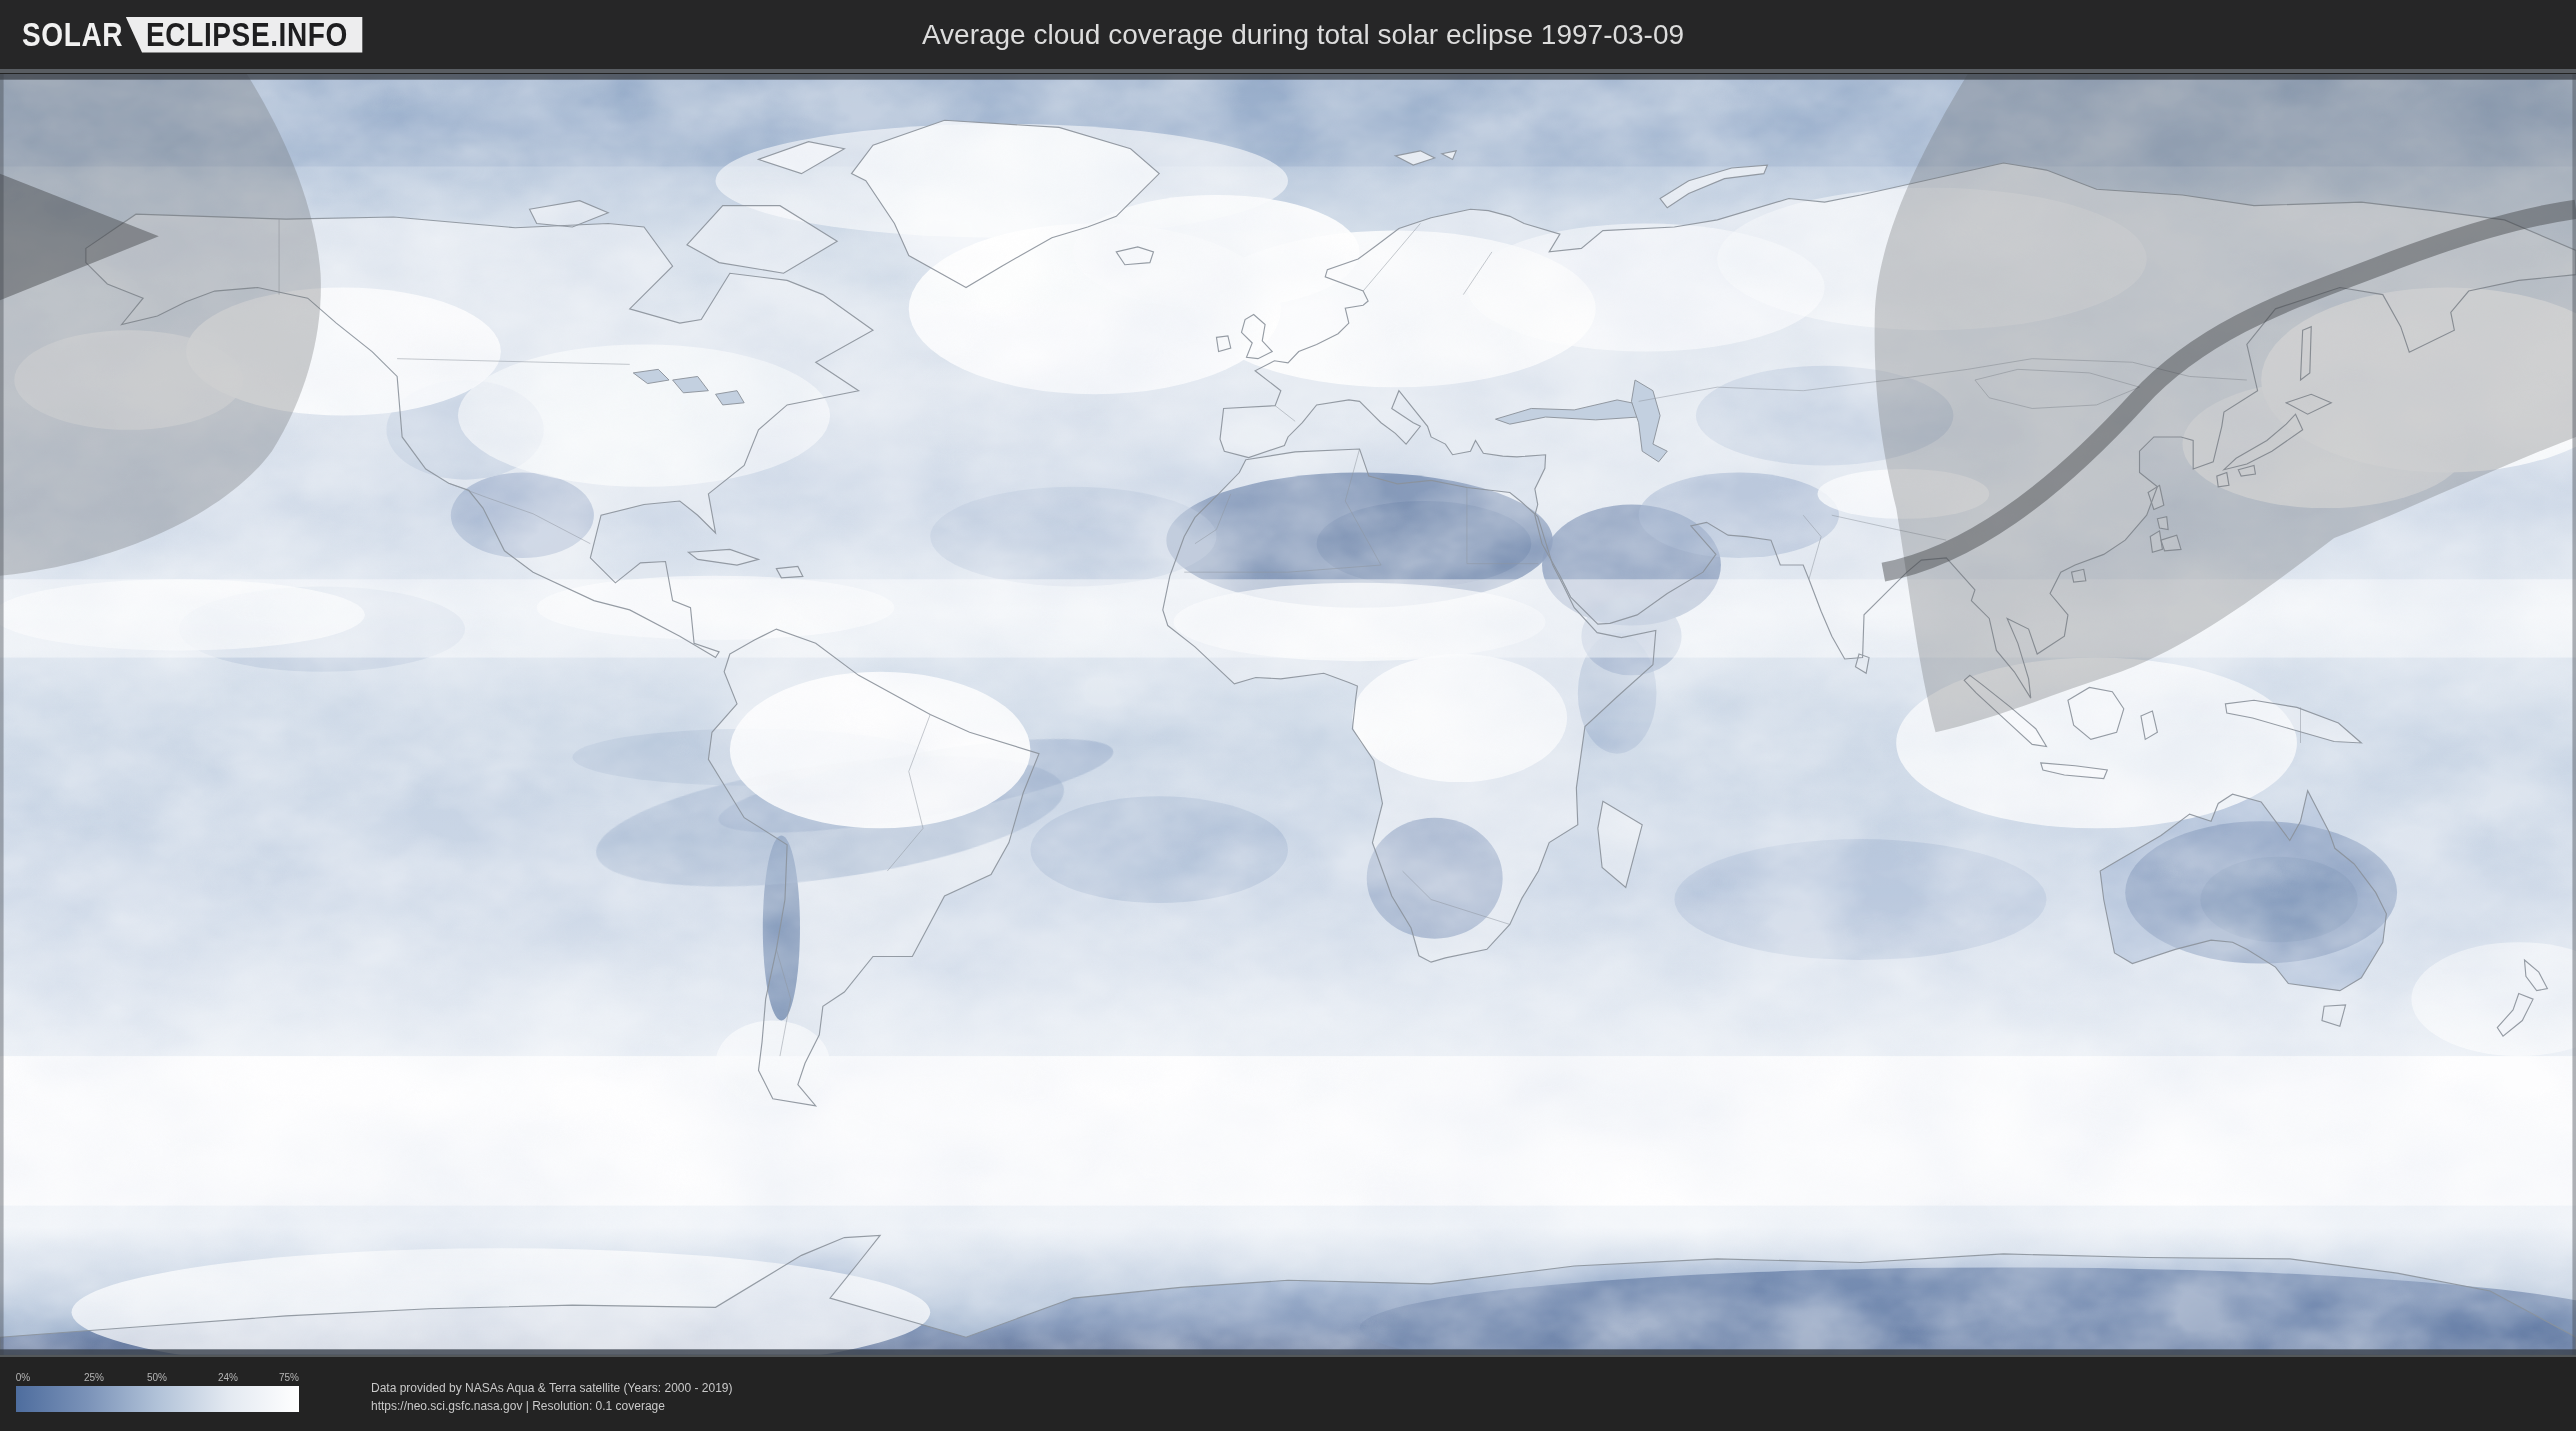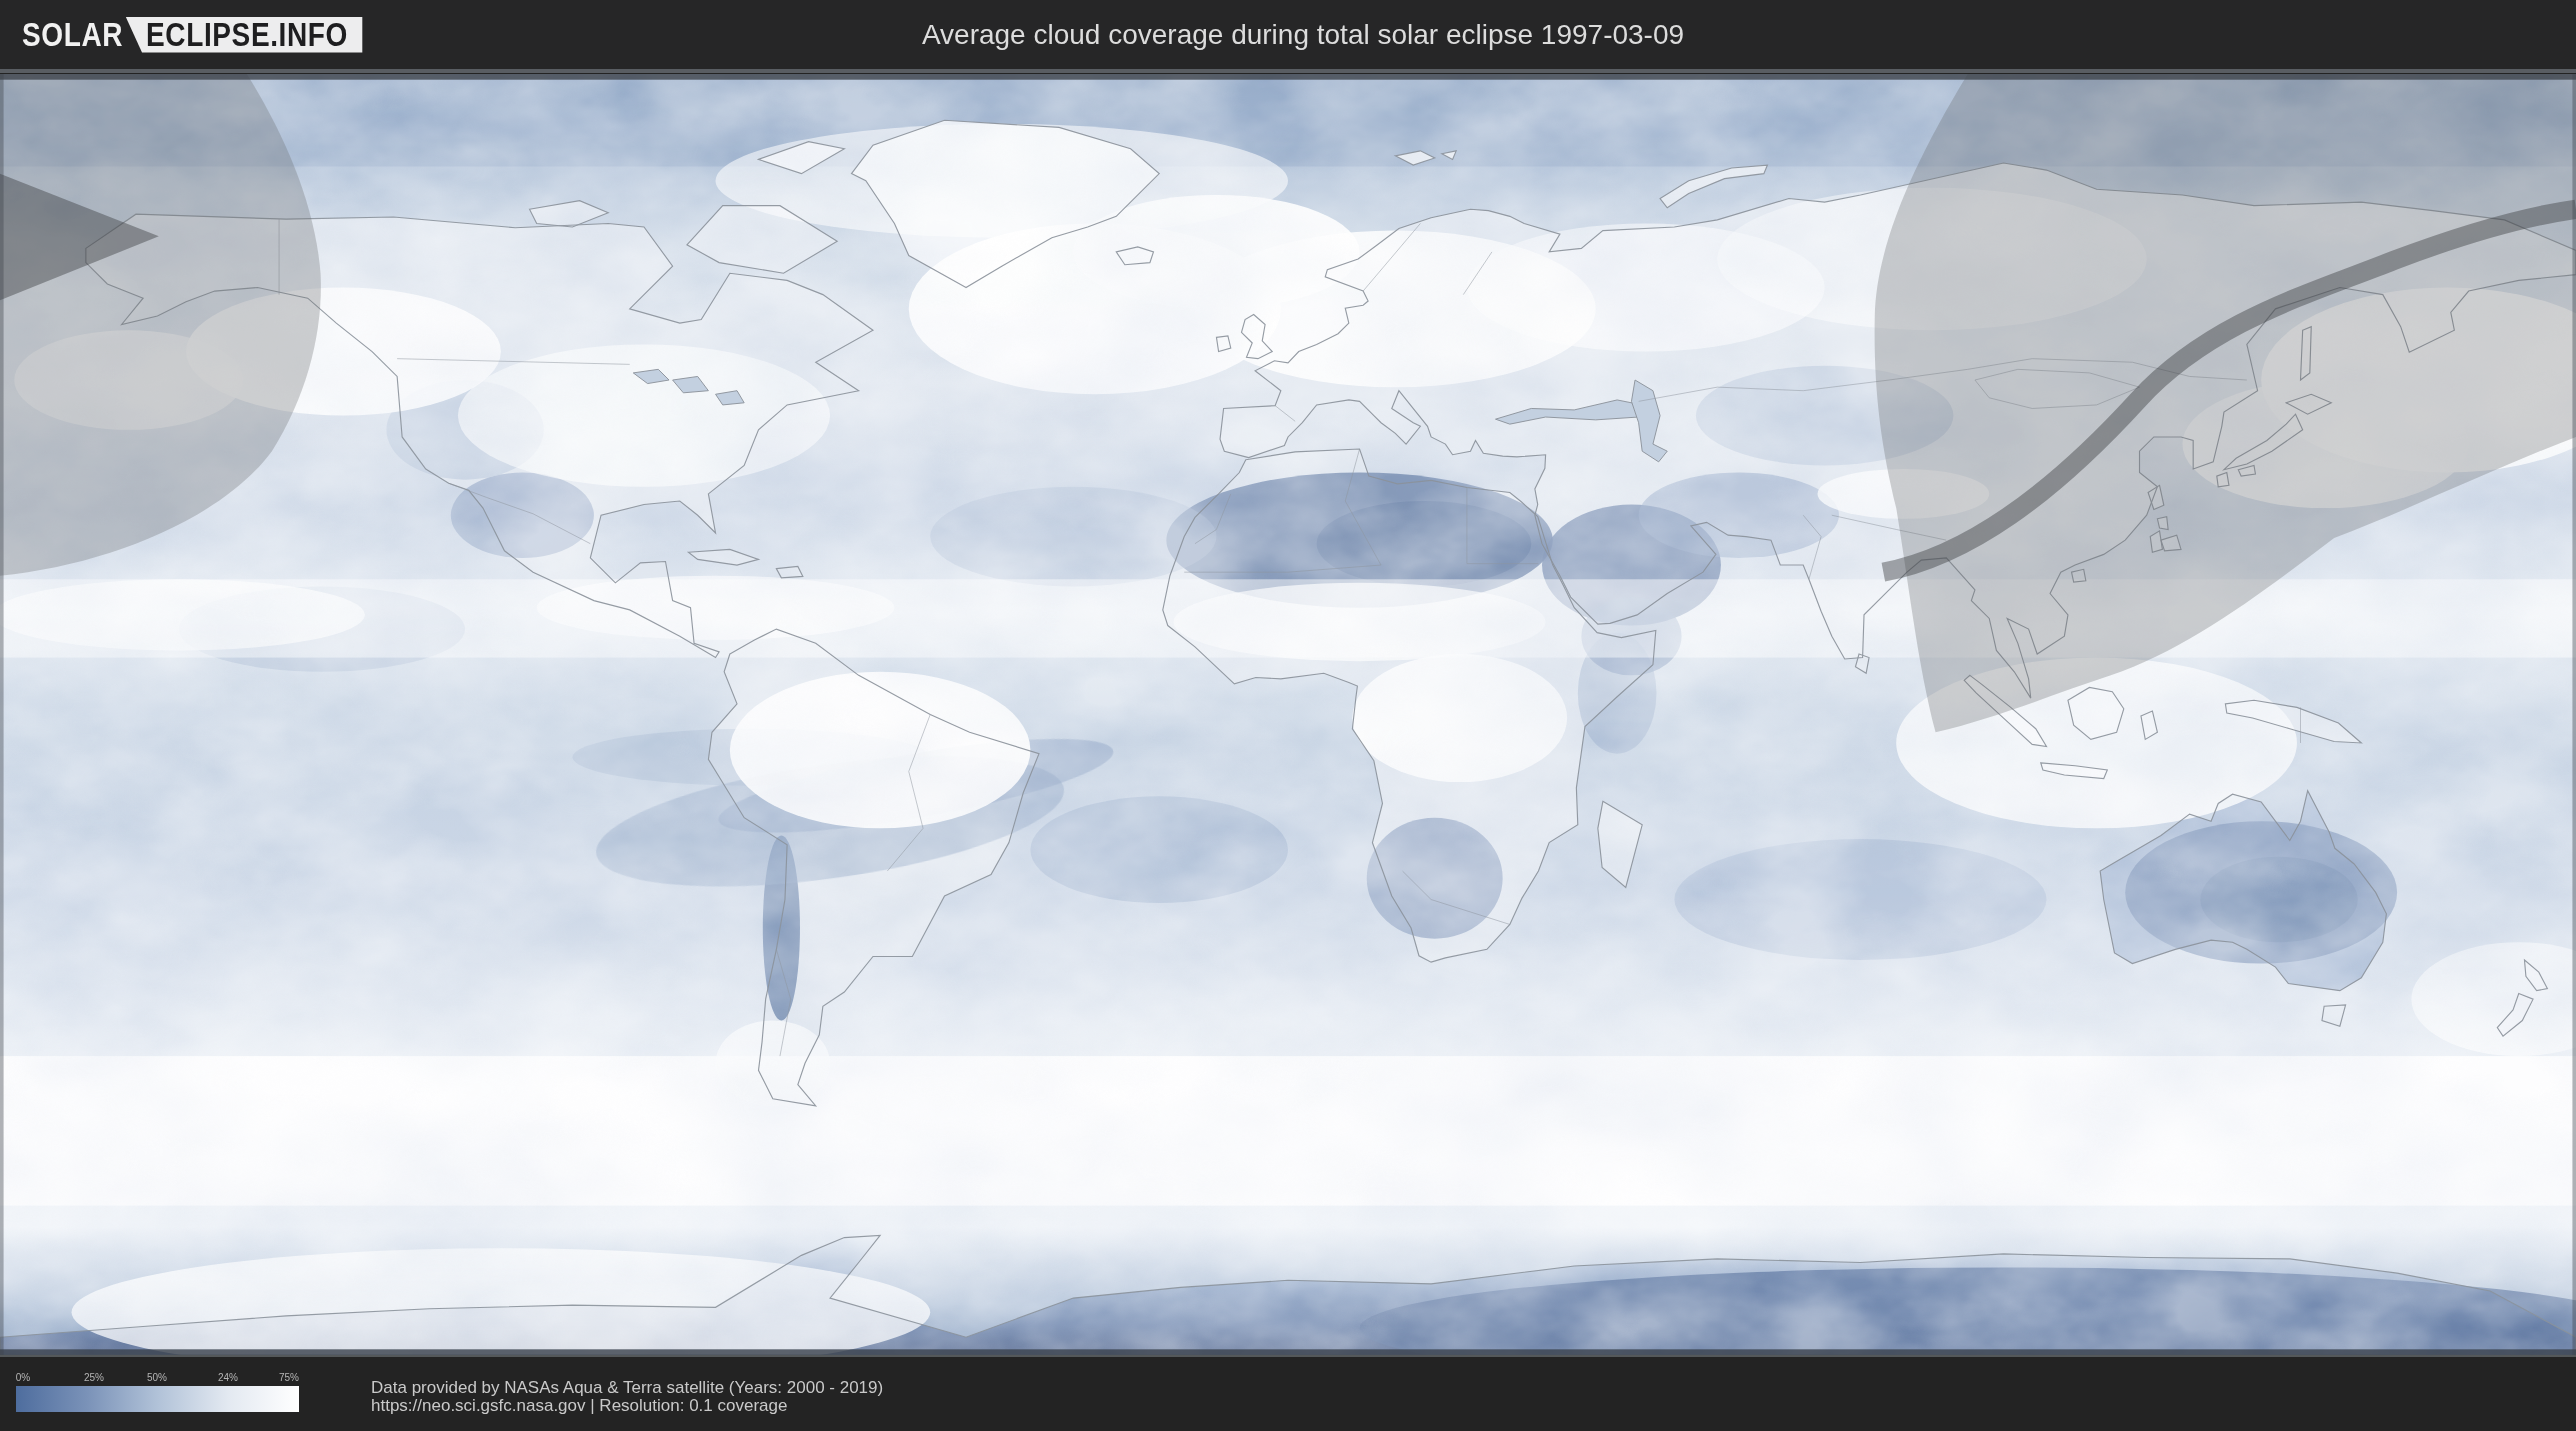--- a/index.html
+++ b/index.html
@@ -18,21 +18,21 @@
   
   #map-border-top{position:absolute;left:0;top:69px;width:2576px;height:4.3px;background:#595d62;}
   #map-wrap{position:absolute;left:0;top:74px;width:2576px;height:1281px;background:#c9d5e4;}
   #map-wrap svg{display:block;width:2576px;height:1281px;}
   #map-border-bottom{position:absolute;left:0;top:1355px;width:2576px;height:2.9px;background:#54585a;}
   
   #footer{position:absolute;left:0;top:1357px;width:2576px;height:74px;background:#232323;}
   .legend-label{position:absolute;top:15px;color:#b5b5b5;font-size:10px;white-space:nowrap;}
   #legend-bar{position:absolute;left:15.7px;top:29px;width:283px;height:26px;
         background:linear-gradient(to right,#4e6d9e 0%,#7a92b8 25%,#b1c2d8 50%,#e3e9f1 75%,#ffffff 100%);}
-  #attribution{position:absolute;left:371px;top:22px;color:#c9c9c9;font-size:17px;line-height:18px;}
+  #attribution{position:absolute;left:371px;top:22px;color:#c9c9c9;font-size:12px;line-height:18px;}
 </style>
 </head>
 <body>
 
 <div id="app">
 
   <div id="header">
     <div class="logo">
       <span class="logo-prefix">SOLAR</span>
         <span class="logo-suffix">ECLIPSE.INFO</span>

